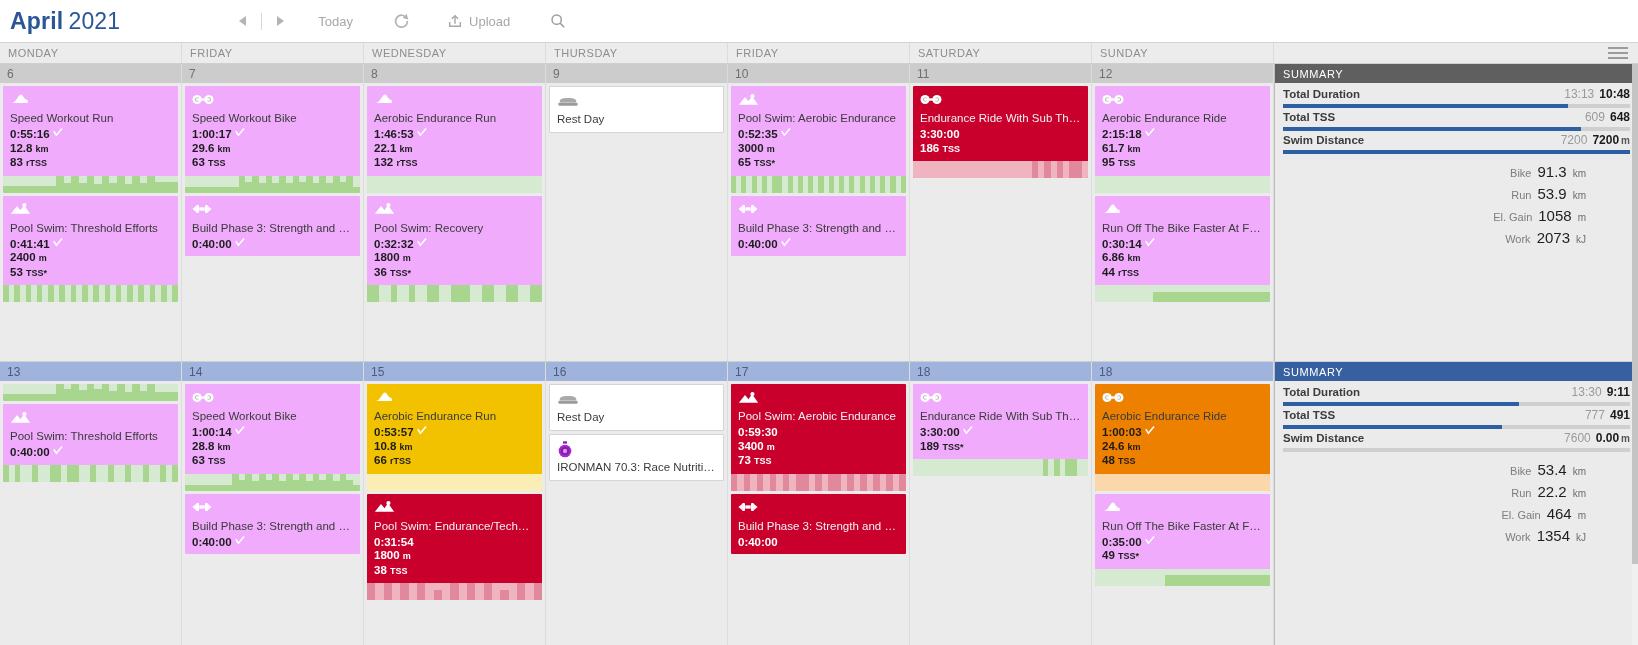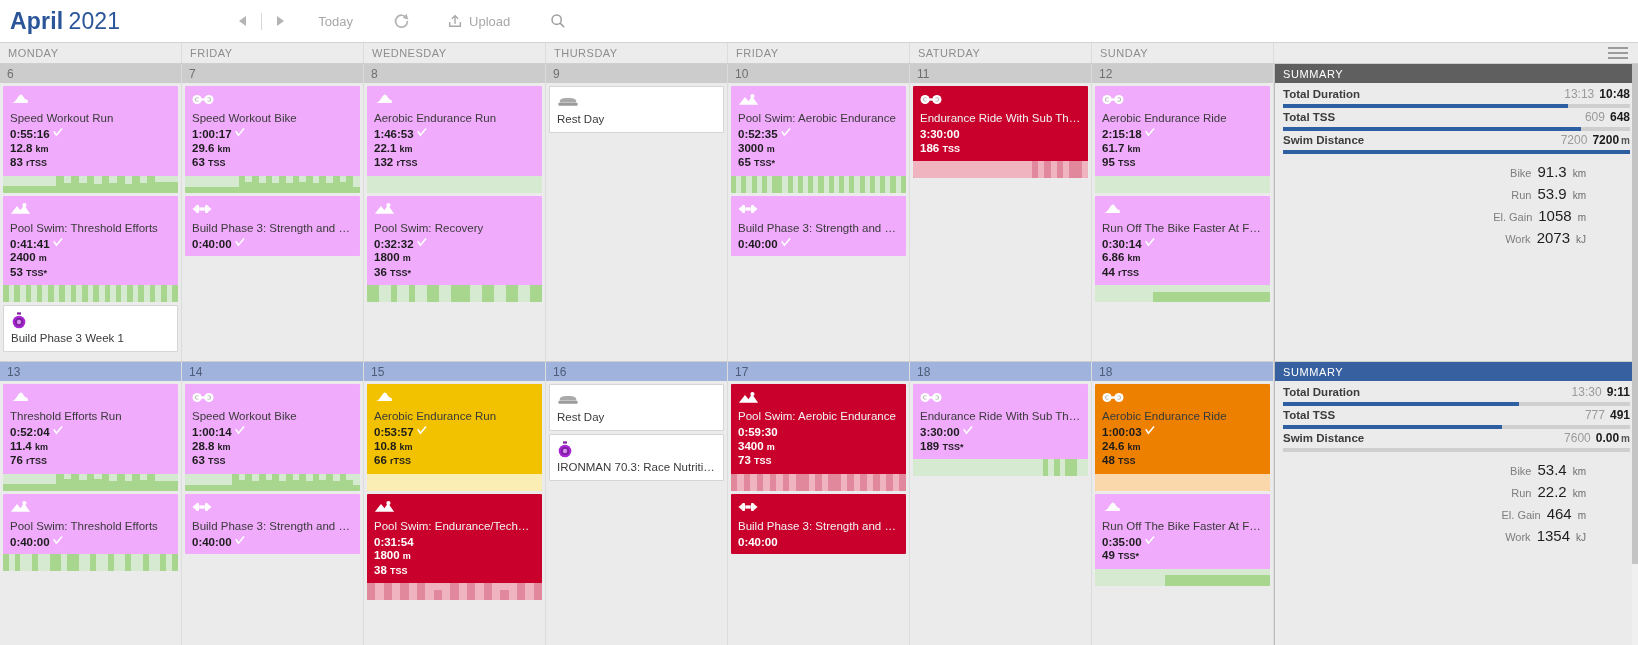--- a/index.html
+++ b/index.html
@@ -318,33 +318,20 @@
               <b style="width: 3.22581%; height: 0%;"></b>
               <b style="width: 3.22581%; height: 100%;"></b>
               <b style="width: 3.22581%; height: 0%;"></b>
               <b style="width: 3.22581%; height: 100%;"></b>
               <b style="width: 3.22581%; height: 0%;"></b>
               <b style="width: 3.22581%; height: 100%;"></b>
               <b style="width: 3.22581%; height: 0%;"></b>
               <b style="width: 3.22581%; height: 100%;"></b>
             </div>
           </div>
-          <div class="card note-card">
-            <div class="ico">
-              <span>
-                <svg width="16" height="17" viewBox="0 0 16 17">
-          <rect x="6" y="0.4" width="4" height="2.2" fill="#7d1f9e"></rect>
-          <circle cx="8" cy="10" r="6.3" fill="#a626d1"></circle>
-          <circle cx="8" cy="10" r="4.1" fill="#7d1f9e"></circle>
-          <circle cx="8" cy="10" r="2.2" fill="#d98ff0"></circle>
-         </svg>
-              </span>
-            </div>
-            <div class="nlabel">Build Phase 3 Week 1</div>
-          </div>
         </div>
       </div>
       <div class="day-col">
         <div class="day-num">7</div>
         <div class="day-body">
           <div class="card c-green">
             <div class="card-main">
               <div class="ico">
                 <span>
                   <svg width="22" height="13" viewBox="0 0 26 14">
@@ -767,36 +754,20 @@
             </div>
           </div>
         </div>
       </div>
     </div>
     <div class="week w2">
       <div class="day-col current">
         <div class="day-num">13</div>
         <div class="day-body">
           <div class="card c-green">
-            <div class="card-main">
-              <div class="ico">
-                <span>
-                  <svg width="19" height="15" viewBox="0 0 22 16">
-          <path d="M2 12 C4 12 6 10 8 7 C9.4 5 10.6 3 12 2.4 C13.6 1.8 14.6 3.2 15.6 5
-                   C16.6 6.8 18.4 8.2 20.6 9 L20.6 12 Z" fill="#ffffff"></path>
-         </svg>
-                </span>
-              </div>
-              <div class="wname">Threshold Efforts Run</div>
-              <div class="stat">0:52:04<span class="tick"><svg width="10" height="9" viewBox="0 0 11 10">
-                    <polyline points="0.8,3.6 3.7,8 10,0.6" fill="none" stroke="#ffffff" stroke-width="1.7"></polyline>
-                  </svg></span></div>
-              <div class="stat">11.4 <span class="u">km</span></div>
-              <div class="stat">76 <span class="u">rTSS</span></div>
-            </div>
             <div class="chart-strip">
               <b style="width: 4.34783%; height: 40%;"></b>
               <b style="width: 4.34783%; height: 40%;"></b>
               <b style="width: 4.34783%; height: 40%;"></b>
               <b style="width: 4.34783%; height: 40%;"></b>
               <b style="width: 4.34783%; height: 40%;"></b>
               <b style="width: 4.34783%; height: 40%;"></b>
               <b style="width: 4.34783%; height: 40%;"></b>
               <b style="width: 4.34783%; height: 100%;"></b>
               <b style="width: 4.34783%; height: 70%;"></b>

